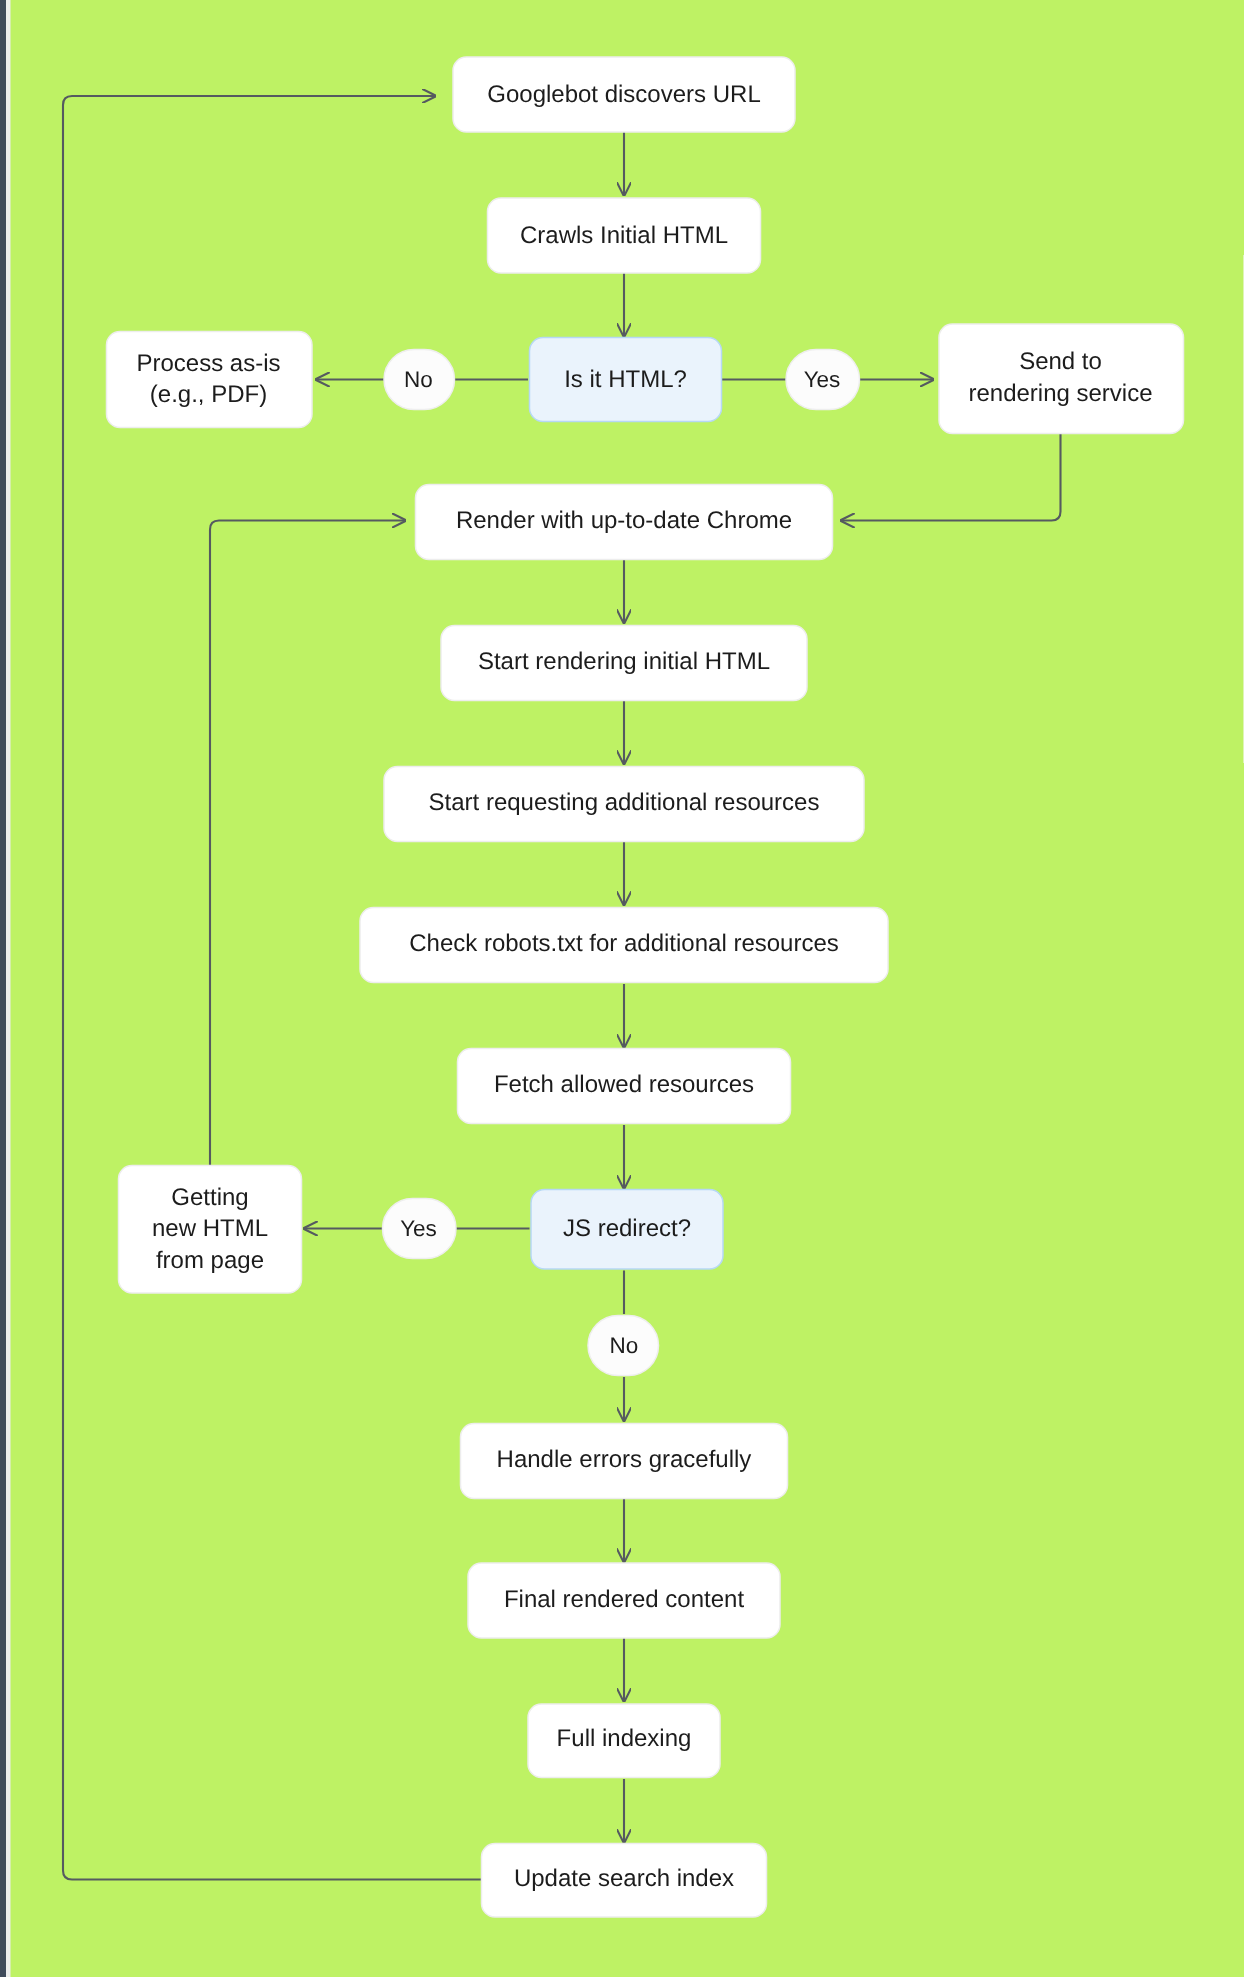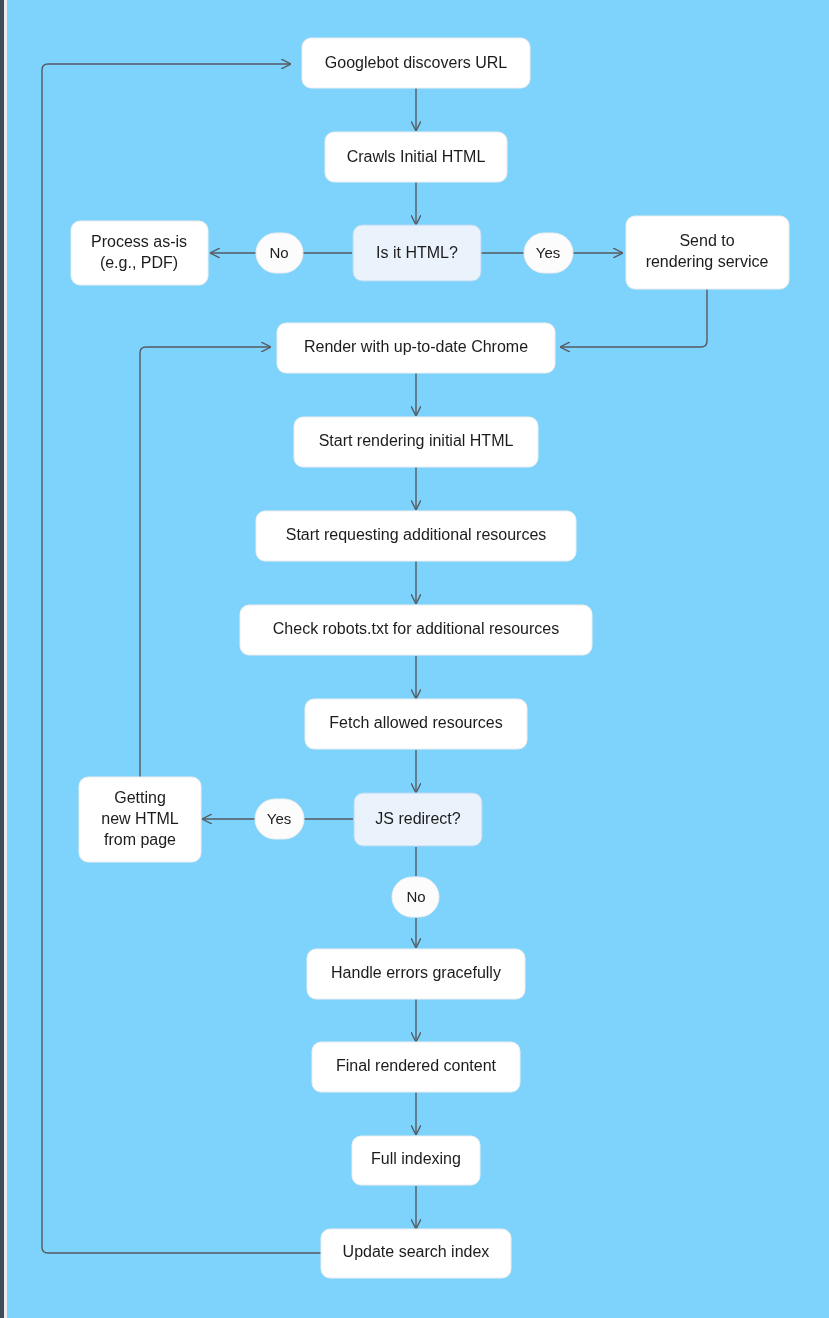--- a/index.html
+++ b/index.html
@@ -5,21 +5,21 @@
   * { box-sizing: border-box; }
   html, body {
     margin: 0; padding: 0;
     background: #f8f8f8;
     font-family: "Liberation Sans", sans-serif;
   }
   #page {
     position: relative;
     width: 829px;
     height: 1318px;
-    background: #7dd3fc;
+    background: #bef264;
     overflow: hidden;
   }
   
   #page-edge {
     position: absolute;
     left: 0; top: 0;
     width: 4px; height: 100%;
     background: #3f4a5a;
   }
   #page-edge-inner {

